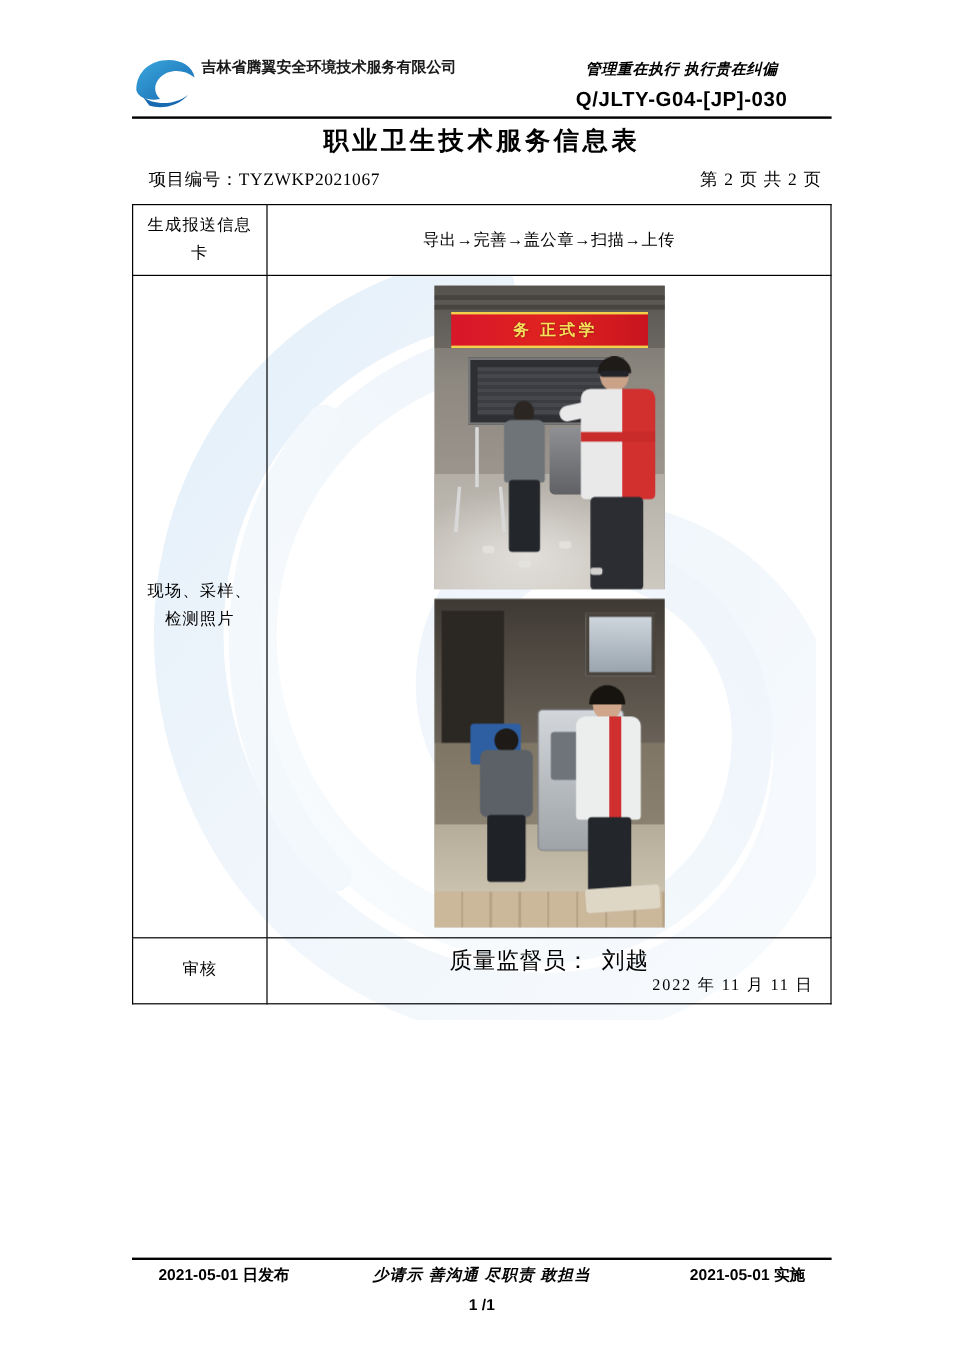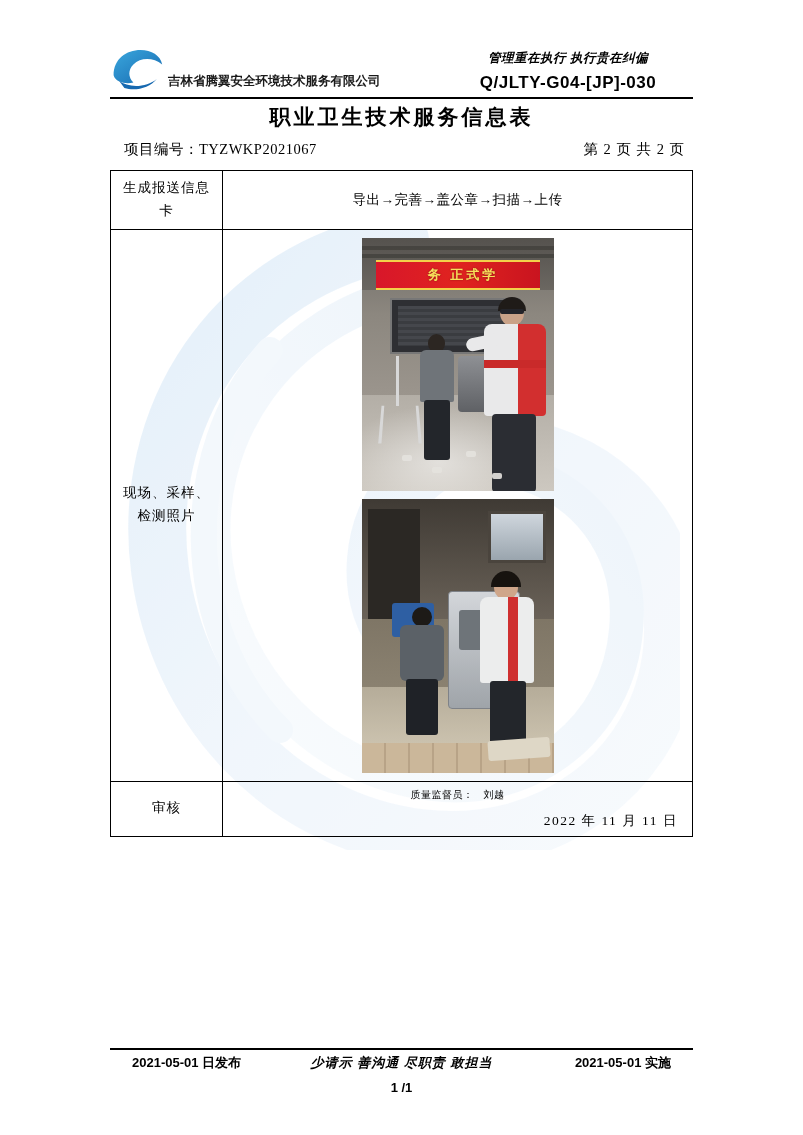--- a/index.html
+++ b/index.html
@@ -43,21 +43,21 @@
     left: 110px;
     top: 48px;
     width: 583px;
     height: 48px;
   }
   .logo-wrap {
     position: absolute;
     left: 0;
     top: 0;
     display: flex;
-    align-items: flex-end;
+    align-items: flex-start;
   }
   .logo-mark {
     width: 54px;
     height: 42px;
   }
   .company-name {
     font-family: "Liberation Sans", sans-serif;
     font-size: 12.5px;
     font-weight: bold;
     color: #1a1a1a;
@@ -334,21 +334,21 @@
   .review-inner {
     position: relative;
     width: 100%;
     height: 54px;
   }
   .review-line1 {
     position: absolute;
     left: 0; right: 0;
     top: 6px;
     text-align: center;
-    font-size: 10px;
+    font-size: 19px;
     letter-spacing: 0.5px;
   }
   .review-line2 {
     position: absolute;
     right: 14px;
     top: 30px;
     font-size: 13.5px;
     letter-spacing: 1.5px;
   }
 

